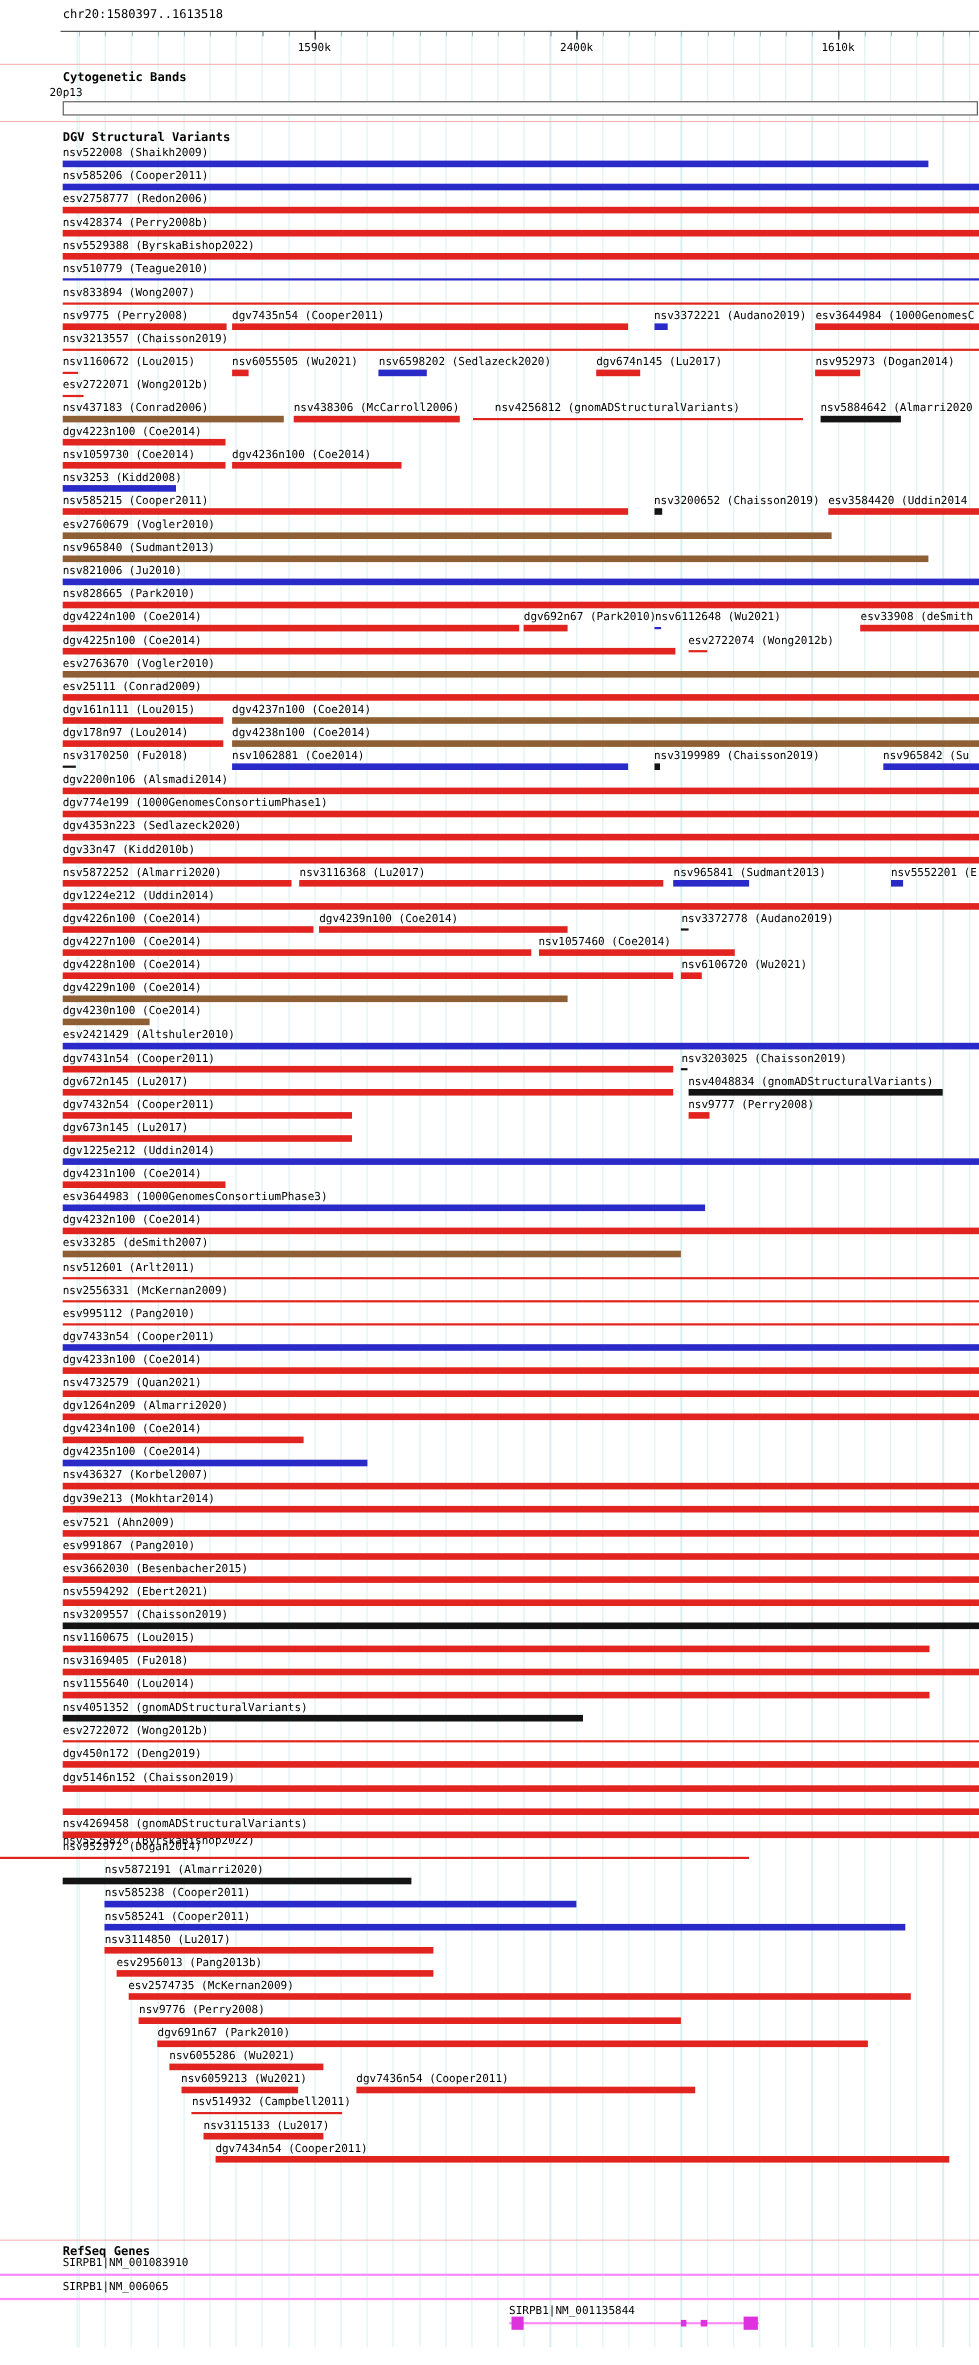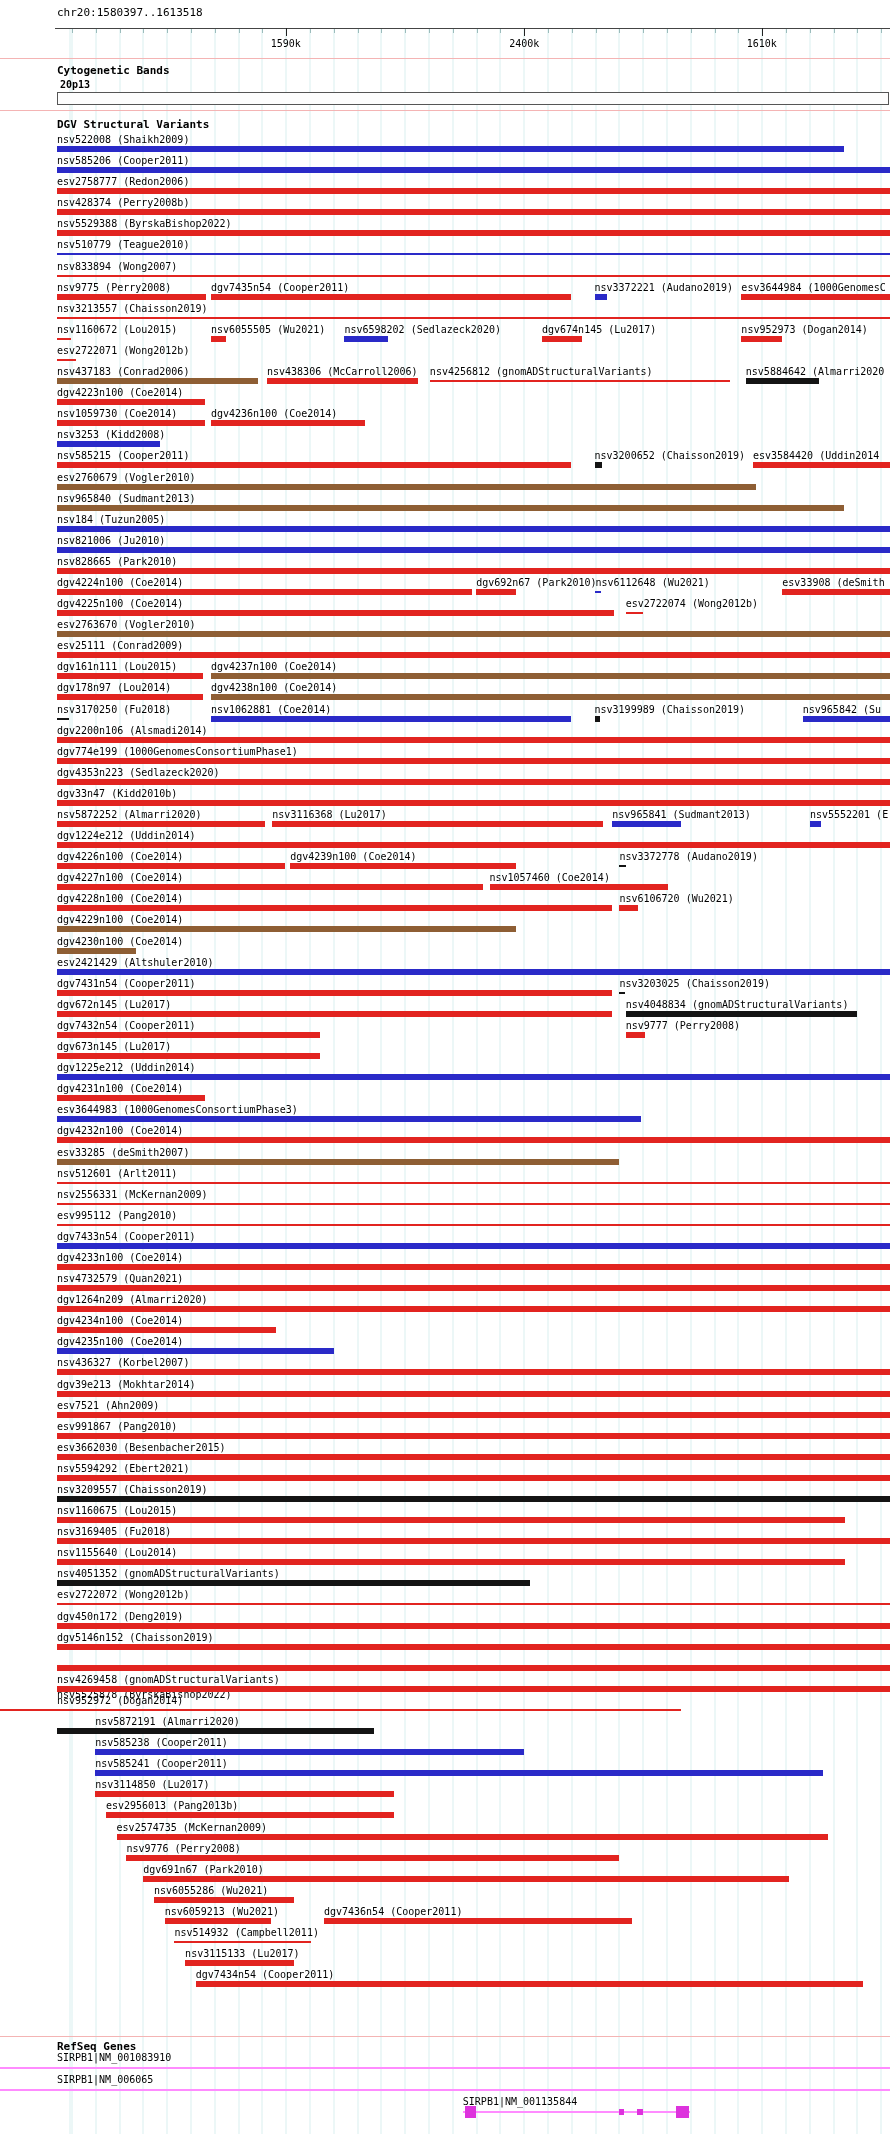--- a/index.html
+++ b/index.html
@@ -9,21 +9,21 @@
         background-image:repeating-linear-gradient(90deg,#d9efef 0,#d9efef 1px,transparent 1px,transparent 23.8px);
         background-position-x:16.5px;}
   .region-label{position:absolute;left:57px;top:6px;font-size:11px;}
   .ruler{position:absolute;left:55px;right:0;top:28px;height:6px;border-top:1px solid #444;
          background-image:repeating-linear-gradient(90deg,#9bbcbc 0,#9bbcbc 1px,transparent 1px,transparent 23.8px);
          background-position-x:16.5px;background-size:100% 4px;background-repeat:no-repeat;}
   .tick-mark{position:absolute;top:28px;width:1px;height:8px;background:#222;}
   .tick-label{position:absolute;top:38px;font-size:10px;transform:translateX(-50%);}
   .sep{position:absolute;left:0;right:0;height:1px;background:#f4b4b4;}
   .sec-title{position:absolute;left:57px;font-size:11px;font-weight:bold;letter-spacing:0;}
-  .band-label{position:absolute;left:60px;font-size:10px;font-weight:bold;}
+  .band-label{position:absolute;left:45px;font-size:10px;}
   .band-box{position:absolute;left:57px;right:1px;height:11px;border:1px solid #555;background:#fdfdfd;}
   .vrows{position:absolute;left:0;right:0;top:134px;}
   .vrow{position:relative;height:21.1px;}
   .vlabel{position:absolute;top:0;font-size:10px;line-height:11px;white-space:pre;}
   .vbar{position:absolute;top:12px;height:6px;}
   .vbar.thin{top:14px;height:2px;}
   .grows{position:absolute;left:0;right:0;top:2052px;}
   .grow{position:relative;height:22px;}
   .glabel{position:absolute;top:0;font-size:10px;white-space:pre;}
   .gline{position:absolute;top:15px;height:2px;}
@@ -112,21 +112,21 @@
       </div>
       <div class="vrow">
         <span class="vlabel" style="left: 6.4%;">esv2722071 (Wong2012b)</span>
         <div class="vbar thin" style="left: 6.4%; width: 2.1%; background: rgb(226, 36, 32);"></div>
       </div>
       <div class="vrow">
         <span class="vlabel" style="left: 6.4%;">nsv437183 (Conrad2006)</span>
         <div class="vbar" style="left: 6.4%; width: 22.6%; background: rgb(142, 94, 52);"></div>
         <span class="vlabel" style="left: 30%;">nsv438306 (McCarroll2006)</span>
         <div class="vbar" style="left: 30%; width: 17%; background: rgb(226, 36, 32);"></div>
-        <span class="vlabel" style="left: 48.3%;">nsv4256812 (gnomADStructuralVariants)</span>
+        <span class="vlabel" style="left: 48.3%; padding-left: 20px;">nsv4256812 (gnomADStructuralVariants)</span>
         <div class="vbar thin" style="left: 48.3%; width: 33.7%; background: rgb(226, 36, 32);"></div>
         <span class="vlabel" style="left: 83.8%;">nsv5884642 (Almarri2020</span>
         <div class="vbar" style="left: 83.8%; width: 8.2%; background: rgb(20, 20, 20);"></div>
       </div>
       <div class="vrow">
         <span class="vlabel" style="left: 6.4%;">dgv4223n100 (Coe2014)</span>
         <div class="vbar" style="left: 6.4%; width: 16.6%; background: rgb(226, 36, 32);"></div>
       </div>
       <div class="vrow">
         <span class="vlabel" style="left: 6.4%;">nsv1059730 (Coe2014)</span>
@@ -146,24 +146,20 @@
         <span class="vlabel" style="left: 84.6%;">esv3584420 (Uddin2014</span>
         <div class="vbar" style="left: 84.6%; width: 15.4%; background: rgb(226, 36, 32);"></div>
       </div>
       <div class="vrow">
         <span class="vlabel" style="left: 6.4%;">esv2760679 (Vogler2010)</span>
         <div class="vbar" style="left: 6.4%; width: 78.6%; background: rgb(142, 94, 52);"></div>
       </div>
       <div class="vrow">
         <span class="vlabel" style="left: 6.4%;">nsv965840 (Sudmant2013)</span>
         <div class="vbar" style="left: 6.4%; width: 88.4%; background: rgb(142, 94, 52);"></div>
-      </div>
-      <div class="vrow">
-        <span class="vlabel" style="left: 6.4%;">nsv184 (Tuzun2005)</span>
-        <div class="vbar" style="left: 6.4%; width: 93.6%; background: rgb(42, 42, 200);"></div>
       </div>
       <div class="vrow">
         <span class="vlabel" style="left: 6.4%;">nsv821006 (Ju2010)</span>
         <div class="vbar" style="left: 6.4%; width: 93.6%; background: rgb(42, 42, 200);"></div>
       </div>
       <div class="vrow">
         <span class="vlabel" style="left: 6.4%;">nsv828665 (Park2010)</span>
         <div class="vbar" style="left: 6.4%; width: 93.6%; background: rgb(226, 36, 32);"></div>
       </div>
       <div class="vrow">

